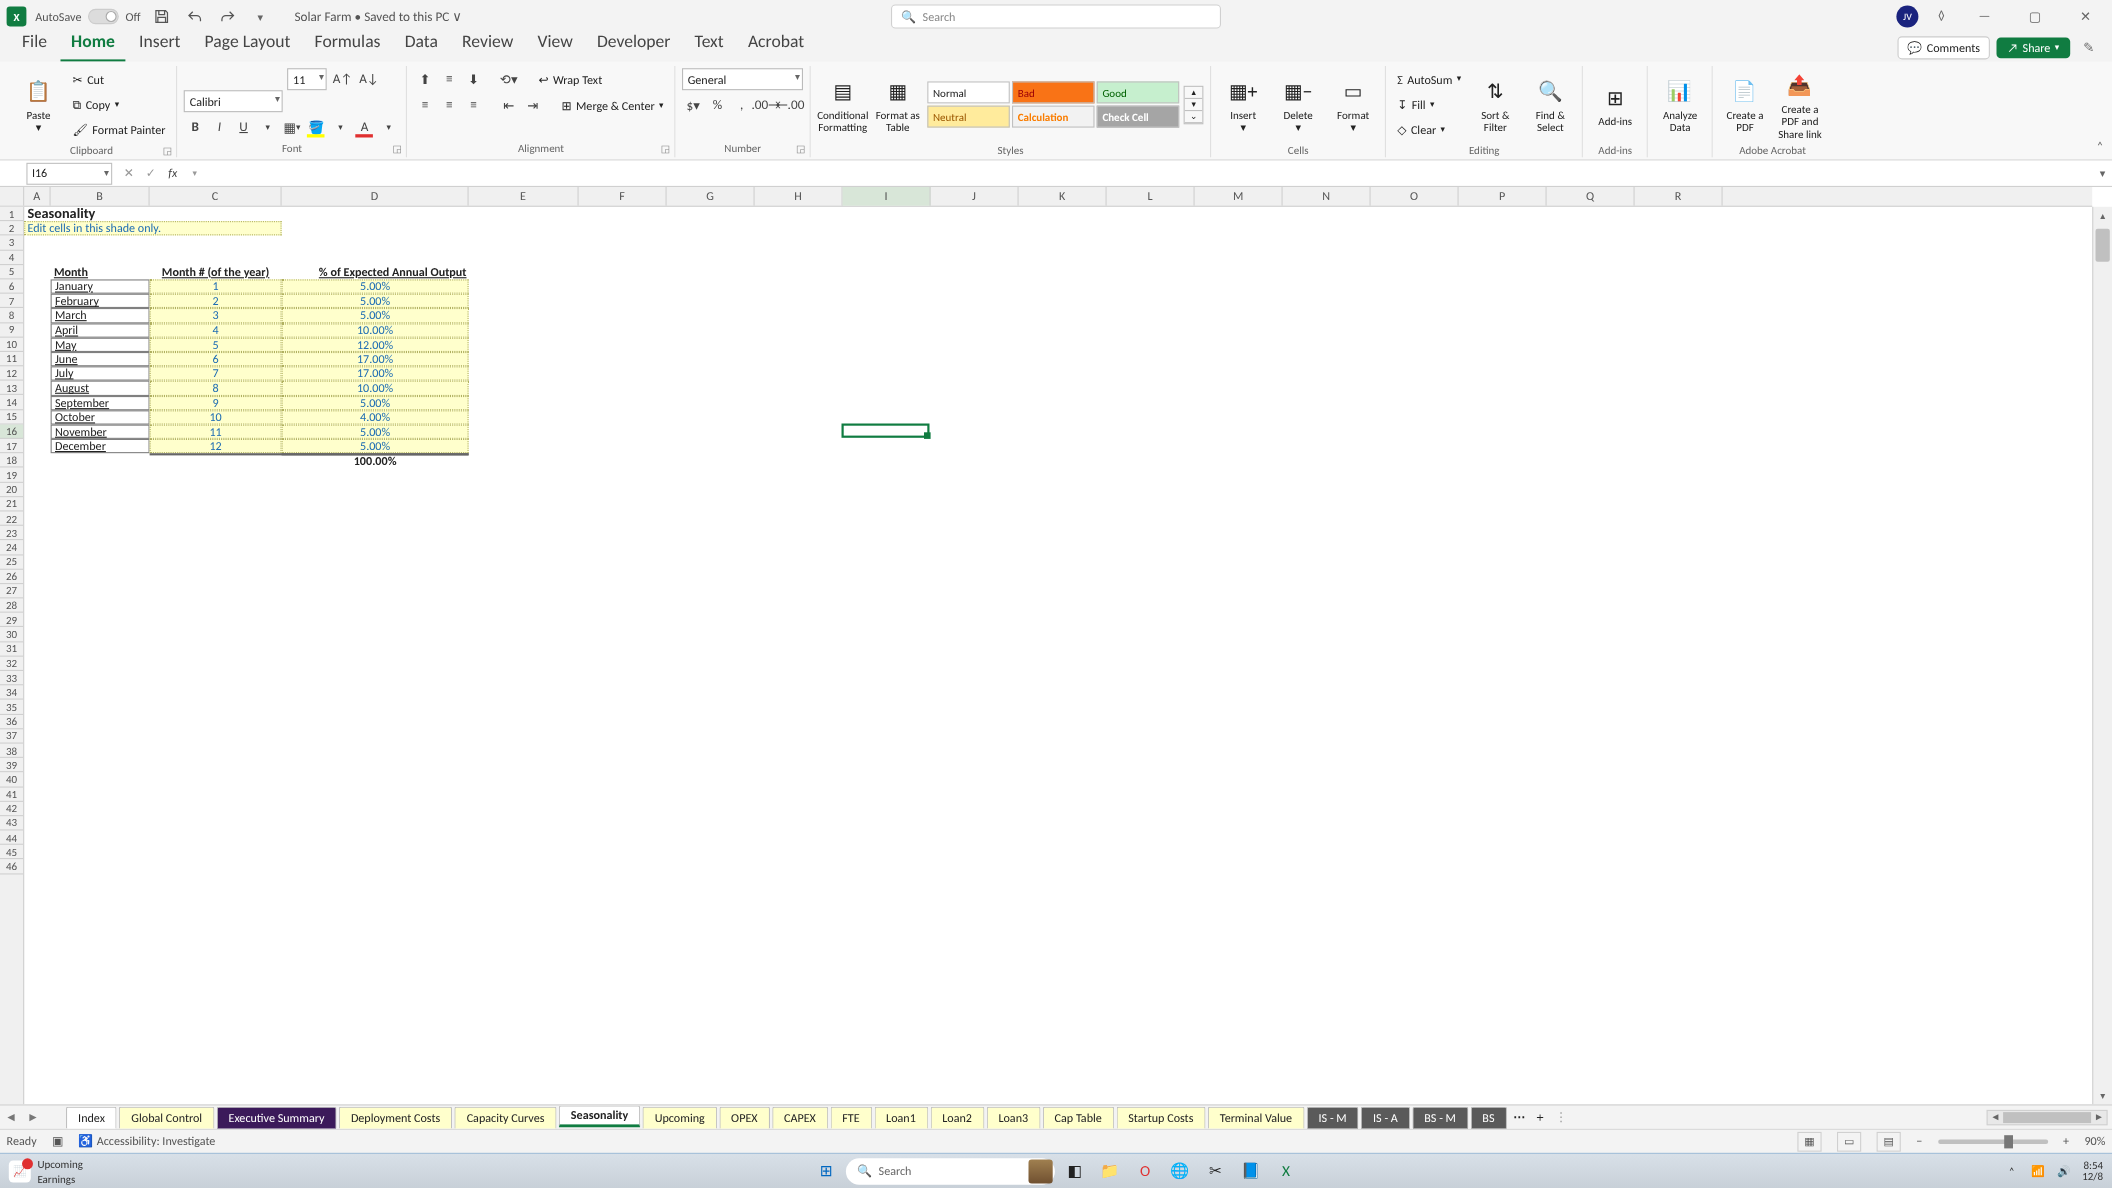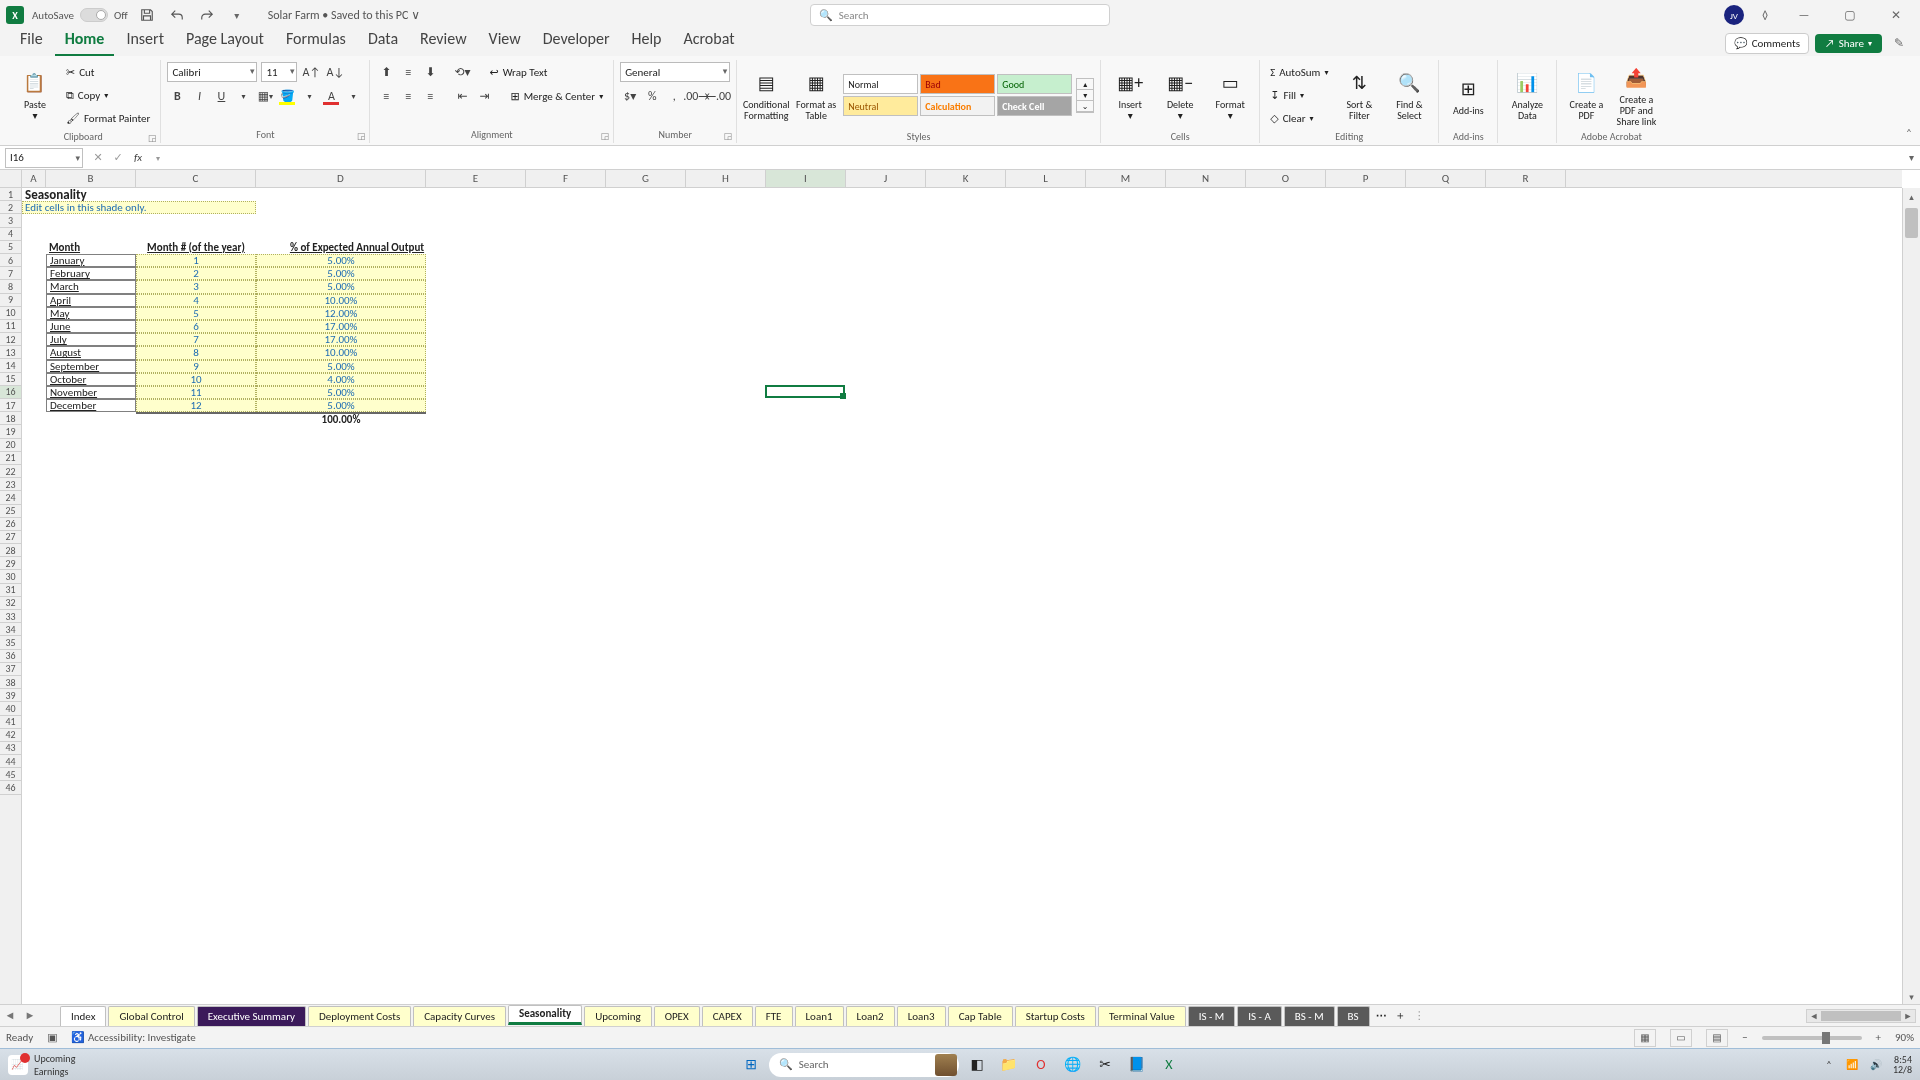--- a/index.html
+++ b/index.html
@@ -52,21 +52,21 @@
   .style-good{ background:#c6efce; color:#006100;}
   .style-neutral{ background:#ffeb9c; color:#9c5700;}
   .style-calc{ background:#f2f2f2; color:#fa7d00; font-weight:bold;}
   .style-check{ background:#a5a5a5; color:#fff; font-weight:bold;}
   .style-scroll{ width:18px; display:flex; flex-direction:column; border:1px solid #c0c0c0; font-size:8px;}
   .style-scroll div{ flex:1; display:flex; align-items:center; justify-content:center; border-bottom:1px solid #c0c0c0;}
   .ribbon-collapse{ position:absolute; right:8px; bottom:6px; font-size:11px; color:#666;}
 
   
   .formulabar{ height:24px; background:#fff; border-bottom:1px solid #d0d0d0; display:flex; align-items:center; position:relative;}
-  .namebox{ width:78px; height:20px; border:1px solid #c0c0c0; margin-left:5px; padding:0 4px; font-size:11px; display:flex; align-items:center; background:#fff; position:relative;}
+  .namebox{ width:78px; height:20px; border:1px solid #c0c0c0; margin-left:24px; padding:0 4px; font-size:11px; display:flex; align-items:center; background:#fff; position:relative;}
   .namebox .drop{ position:absolute; right:2px; font-size:9px; color:#666;}
   .fbar-btns{ display:flex; align-items:center; gap:2px; margin-left:6px; color:#999;}
   .fbar-btns span{ width:18px; text-align:center; font-size:11px;}
   .fx{ font-style:italic; color:#444;}
   .formula-input{ flex:1; height:20px; border:none; font-size:11px; padding:0 4px;}
   .formula-expand{ position:absolute; right:6px; font-size:10px; color:#666;}
 
   
   .sheet-area{ height: calc(1080px - 30px - 26px - 90px - 24px - 22px - 22px - 32px); position:relative; background:#fff;}
   .colhdrs{ height:18px; display:flex; background:#f0f0f0; border-bottom:1px solid #d0d0d0; position:absolute; top:0; left:0; right:18px;}
@@ -174,21 +174,21 @@
 <div class="ribbon-tabs" id="ribbon-tabs">
   <div class="rtab">File</div>
     <div class="rtab active">Home</div>
     <div class="rtab">Insert</div>
     <div class="rtab">Page Layout</div>
     <div class="rtab">Formulas</div>
     <div class="rtab">Data</div>
     <div class="rtab">Review</div>
     <div class="rtab">View</div>
     <div class="rtab">Developer</div>
-    <div class="rtab">Help</div>
+    <div class="rtab">Text</div>
     <div class="rtab">Acrobat</div>
     <div class="ribbon-right-btns">
     <div class="comments-btn">
       <span>💬</span>
       <span>Comments</span>
     </div>
     <div class="share-btn">
       <span>↗</span>
       <span>Share</span>
       <span style="font-size:8px;">▾</span>
@@ -220,21 +220,21 @@
             <span>Format Painter</span>
           </div>
       </div>
     </div>
     <div class="group-label"><span>Clipboard</span><span class="group-launcher">◲</span></div>
   </div>
 
   <div class="ribbon-group">
     <div class="group-body" style="flex-direction:column; gap:4px; align-items:flex-start;">
       <div style="display:flex; gap:4px;">
-        <div class="combo" style="width:90px;">
+        <div class="combo" style="width:90px;margin-top:20px;">
             <span>Calibri</span>
             <span class="drop">▾</span>
           </div>
         <div class="combo" style="width:36px;">
             <span>11</span>
             <span class="drop">▾</span>
           </div>
         <div class="icon-sq">A↑</div>
         <div class="icon-sq">A↓</div>
       </div>

